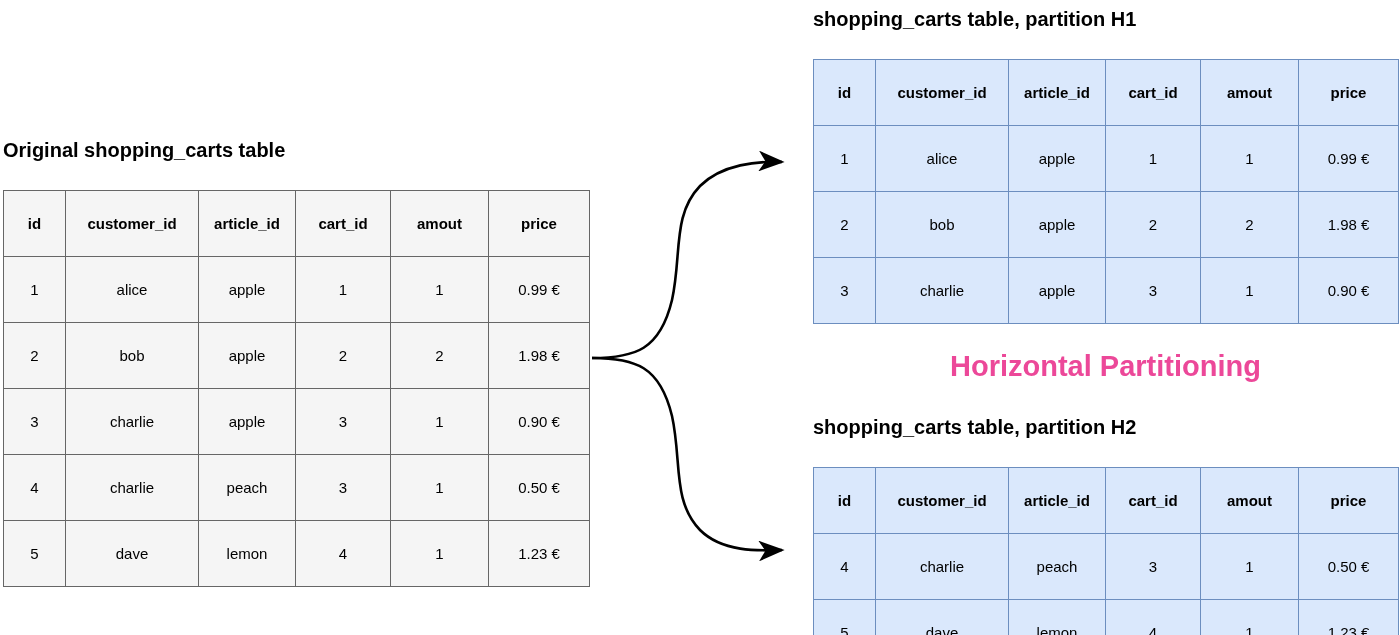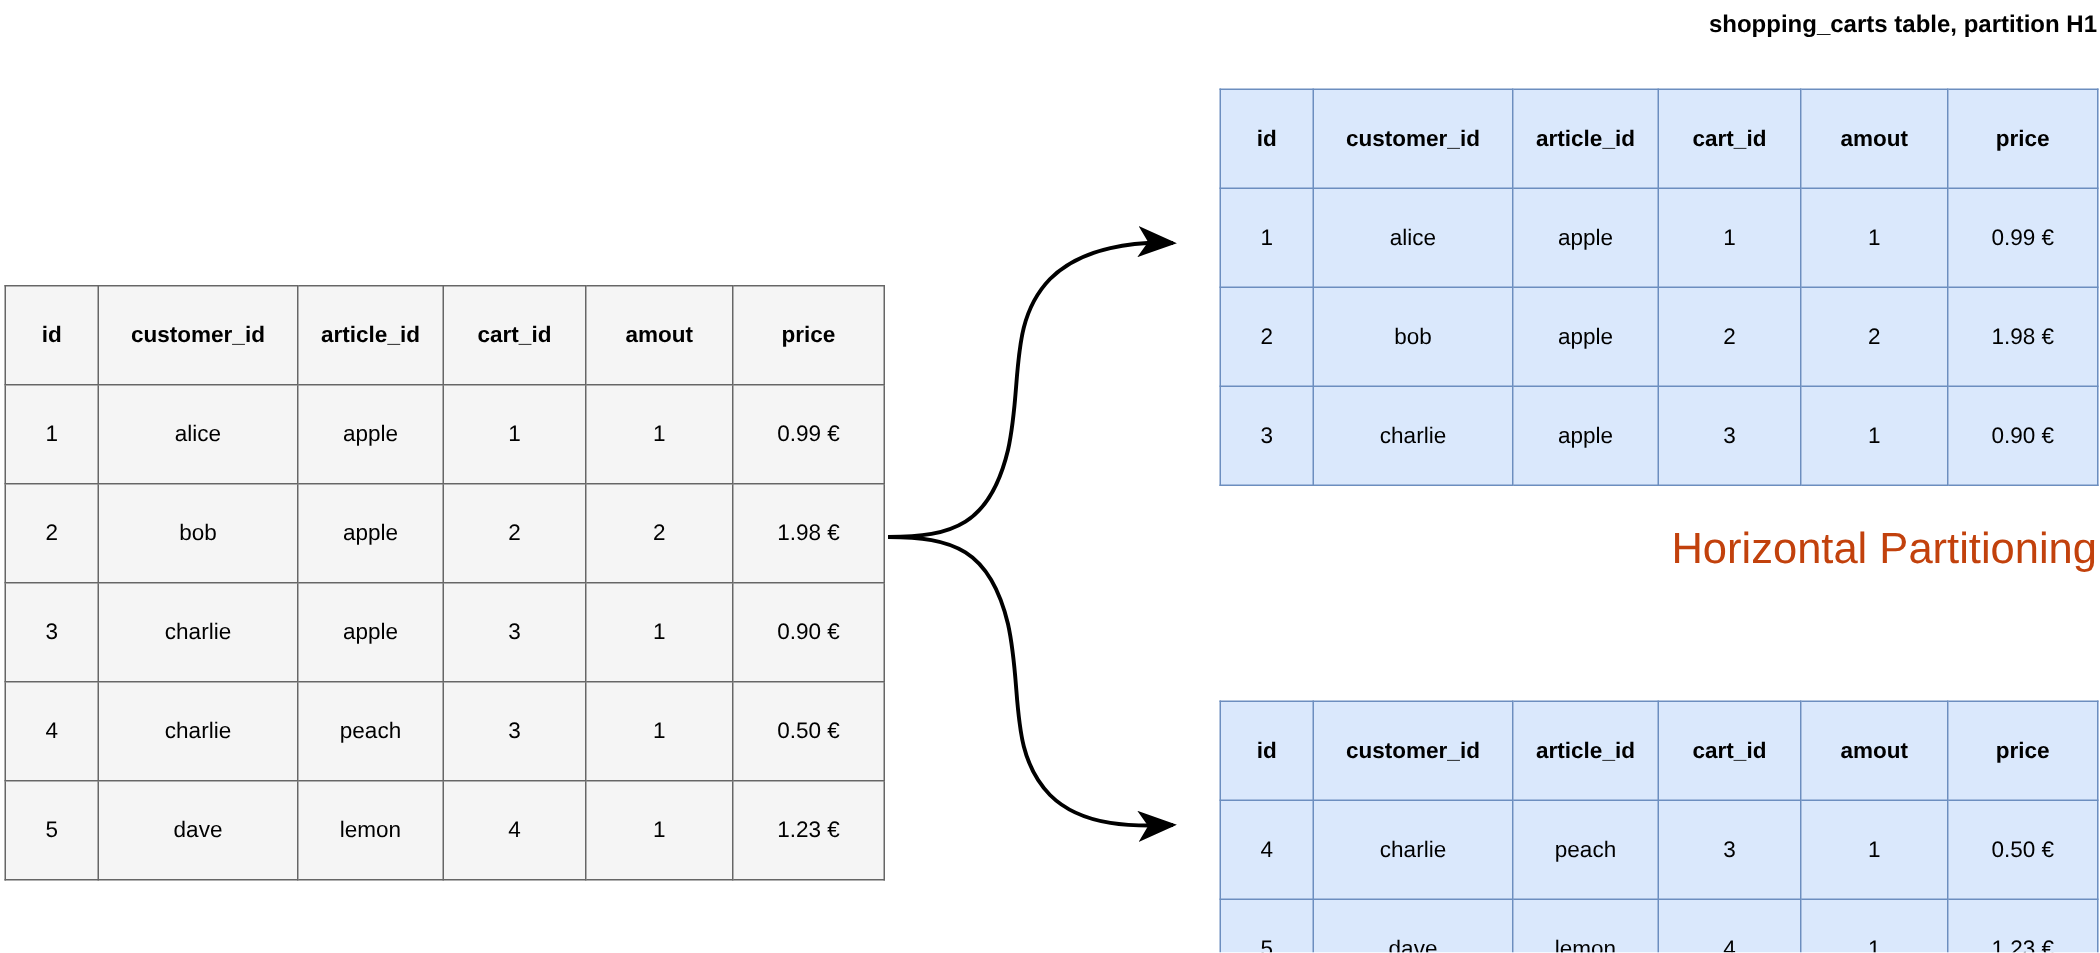--- a/index.html
+++ b/index.html
@@ -14,35 +14,35 @@
   #canvas {
     position: relative;
     width: 1400px;
     height: 635px;
     overflow: hidden;
     background: #ffffff;
   }
 
   .table-title {
     position: absolute;
-    font-size: 16px;
+    font-size: 20px;
     font-weight: bold;
-    text-align: right;
+    text-align: left;
     white-space: nowrap;
     letter-spacing: 0px;
     color: #000000;
   }
 
   .big-label {
     position: absolute;
     font-size: 29px;
-    font-weight: normal;
-    text-align: right;
+    font-weight: bold;
+    text-align: center;
     white-space: nowrap;
-    color: #c2410c;
+    color: #ec4899;
   }
 
   table.dtable {
     position: absolute;
     border-collapse: collapse;
     table-layout: fixed;
     font-size: 15px;
     margin-top: 27px;
   }
   table.dtable td, table.dtable th {
@@ -91,20 +91,21 @@
     width: 1400px;
     height: 635px;
     pointer-events: none;
   }
 </style>
 </head>
 <body>
 
 <div id="canvas">
 
+  <div class="table-title" style="left:3px; top:139px; width:586px;">Original shopping_carts table</div>
 
   <table class="dtable t-gray">
     <colgroup>
       <col style="width:62px">
         <col style="width:133px">
         <col style="width:97px">
       <col style="width:95px">
         <col style="width:98px">
         <col style="width:101px">
     </colgroup>
@@ -216,20 +217,21 @@
           <td>apple</td>
           <td>3</td>
           <td>1</td>
           <td>0.90 €</td>
         </tr>
       </tbody>
   </table>
 
   <div class="big-label" style="left:813px; top:350px; width:585px;">Horizontal Partitioning</div>
 
+  <div class="table-title" style="left:813px; top:416px; width:585px;">shopping_carts table, partition H2</div>
 
   <table class="dtable t-blue t-h2">
     <colgroup>
       <col style="width:62px">
         <col style="width:133px">
         <col style="width:97px">
       <col style="width:95px">
         <col style="width:98px">
         <col style="width:100px">
     </colgroup>

